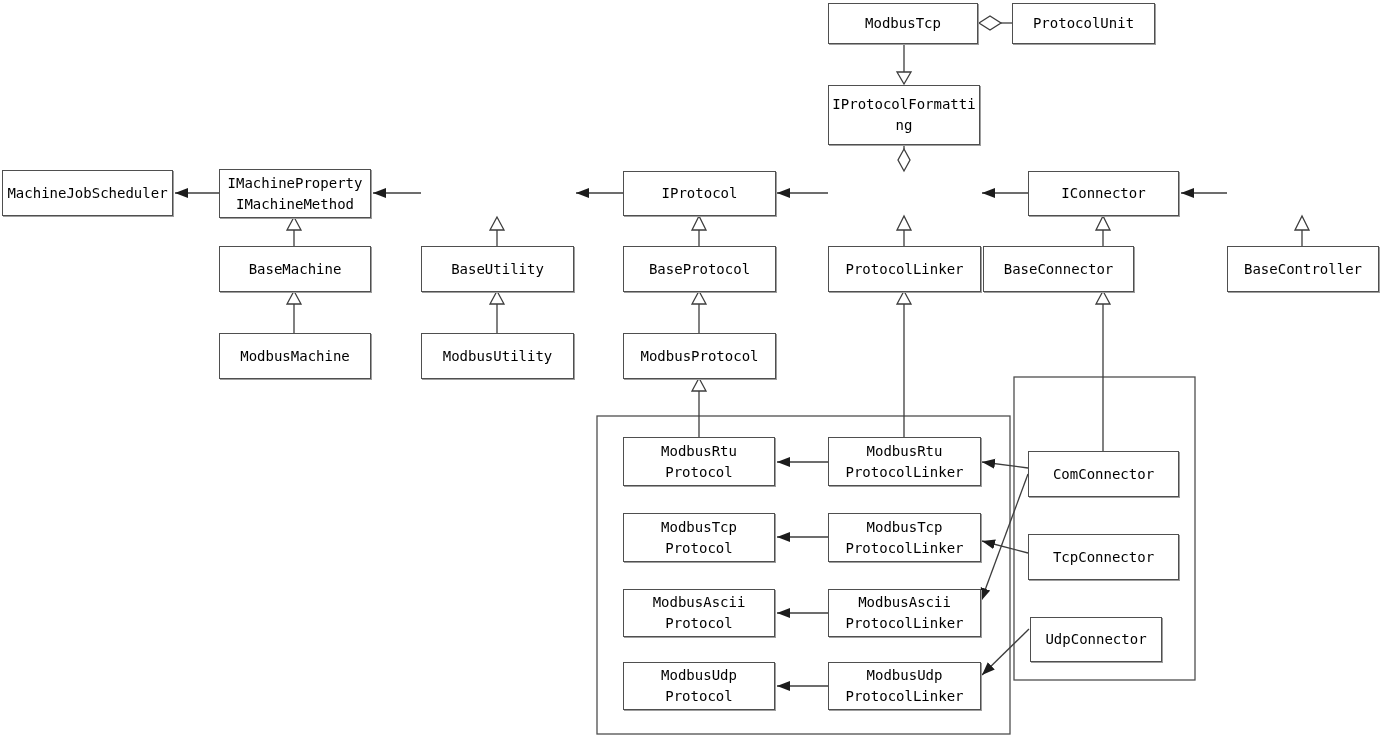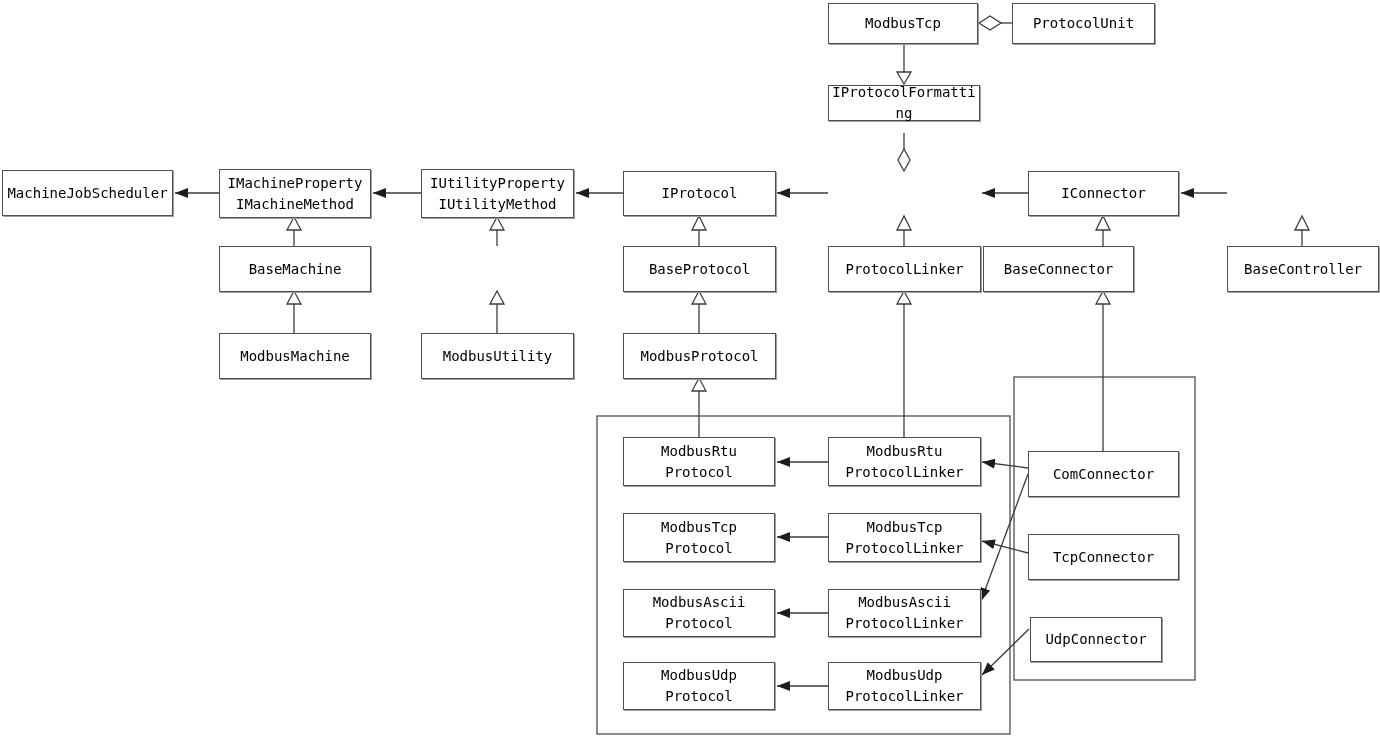--- a/index.html
+++ b/index.html
@@ -76,30 +76,29 @@
     <polygon class="hollow" points="904,84 897,72 911,72"></polygon>
 
     <line class="edge" x1="1001" y1="23" x2="1012" y2="23"></line>
     <polygon class="hollow" points="979,23 990,16 1001,23 990,30"></polygon>
     <line class="edge" x1="904" y1="133" x2="904" y2="149"></line>
     <polygon class="hollow" points="904,149 910,160 904,171 898,160"></polygon>
   </svg>
 
   <div class="node" style="left:828px;top:3px;width:150px;height:41px">ModbusTcp</div>
   <div class="node" style="left:1012px;top:3px;width:143px;height:41px">ProtocolUnit</div>
-  <div class="node" style="left:828px;top:85px;width:152px;height:36px">IProtocolFormatti
+  <div class="node" style="left:828px;top:85px;width:152px;height:60px">IProtocolFormatti
 ng</div>
   <div class="node" style="left:2px;top:170px;width:171px;height:46px">MachineJobScheduler</div>
   <div class="node" style="left:219px;top:169px;width:152px;height:49px">IMachineProperty
 IMachineMethod</div>
-  <div class="node" style="left:421px;top:169px;width:153px;height:49px">IUtilityProperty
-IUtilityMethod</div>
   <div class="node" style="left:623px;top:171px;width:153px;height:45px">IProtocol</div>
   <div class="node" style="left:1028px;top:171px;width:151px;height:45px">IConnector</div>
   <div class="node" style="left:219px;top:246px;width:152px;height:46px">BaseMachine</div>
+  <div class="node" style="left:421px;top:246px;width:153px;height:46px">BaseUtility</div>
   <div class="node" style="left:623px;top:246px;width:153px;height:46px">BaseProtocol</div>
   <div class="node" style="left:828px;top:246px;width:153px;height:46px">ProtocolLinker</div>
   <div class="node" style="left:983px;top:246px;width:151px;height:46px">BaseConnector</div>
   <div class="node" style="left:1227px;top:246px;width:152px;height:46px">BaseController</div>
   <div class="node" style="left:219px;top:333px;width:152px;height:46px">ModbusMachine</div>
   <div class="node" style="left:421px;top:333px;width:153px;height:46px">ModbusUtility</div>
   <div class="node" style="left:623px;top:333px;width:153px;height:46px">ModbusProtocol</div>
   <div class="node" style="left:623px;top:437px;width:152px;height:49px">ModbusRtu
 Protocol</div>
   <div class="node" style="left:828px;top:437px;width:153px;height:49px">ModbusRtu

